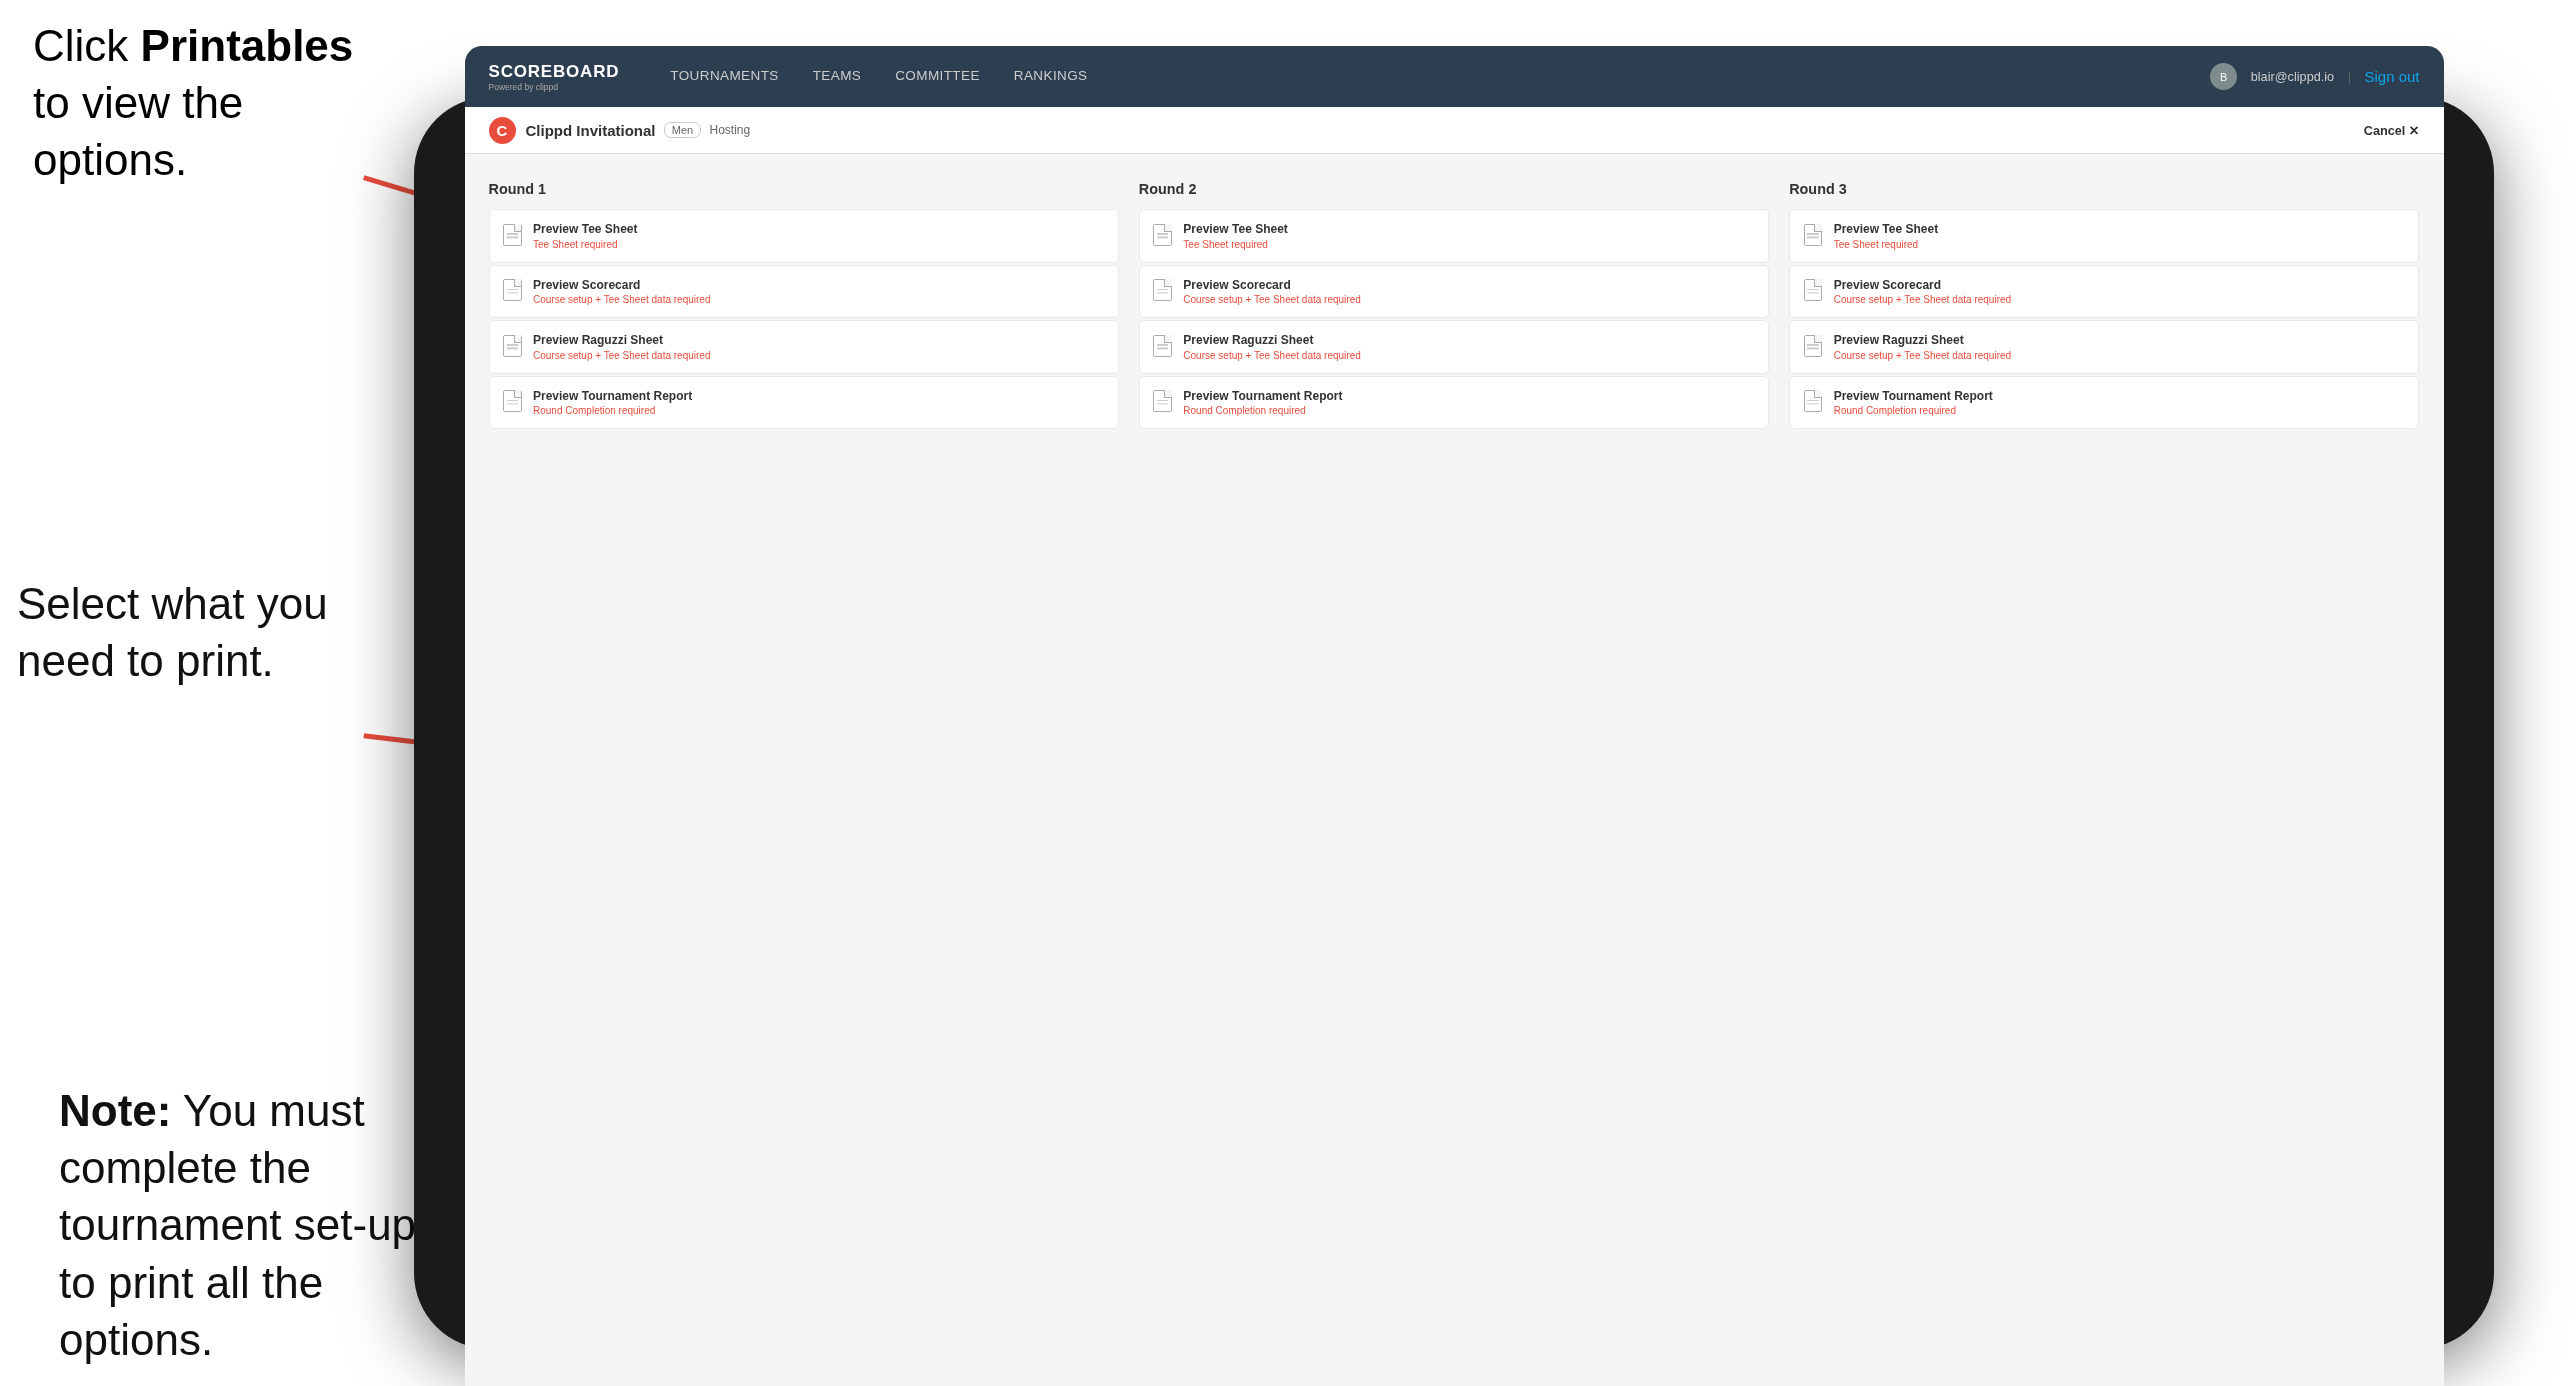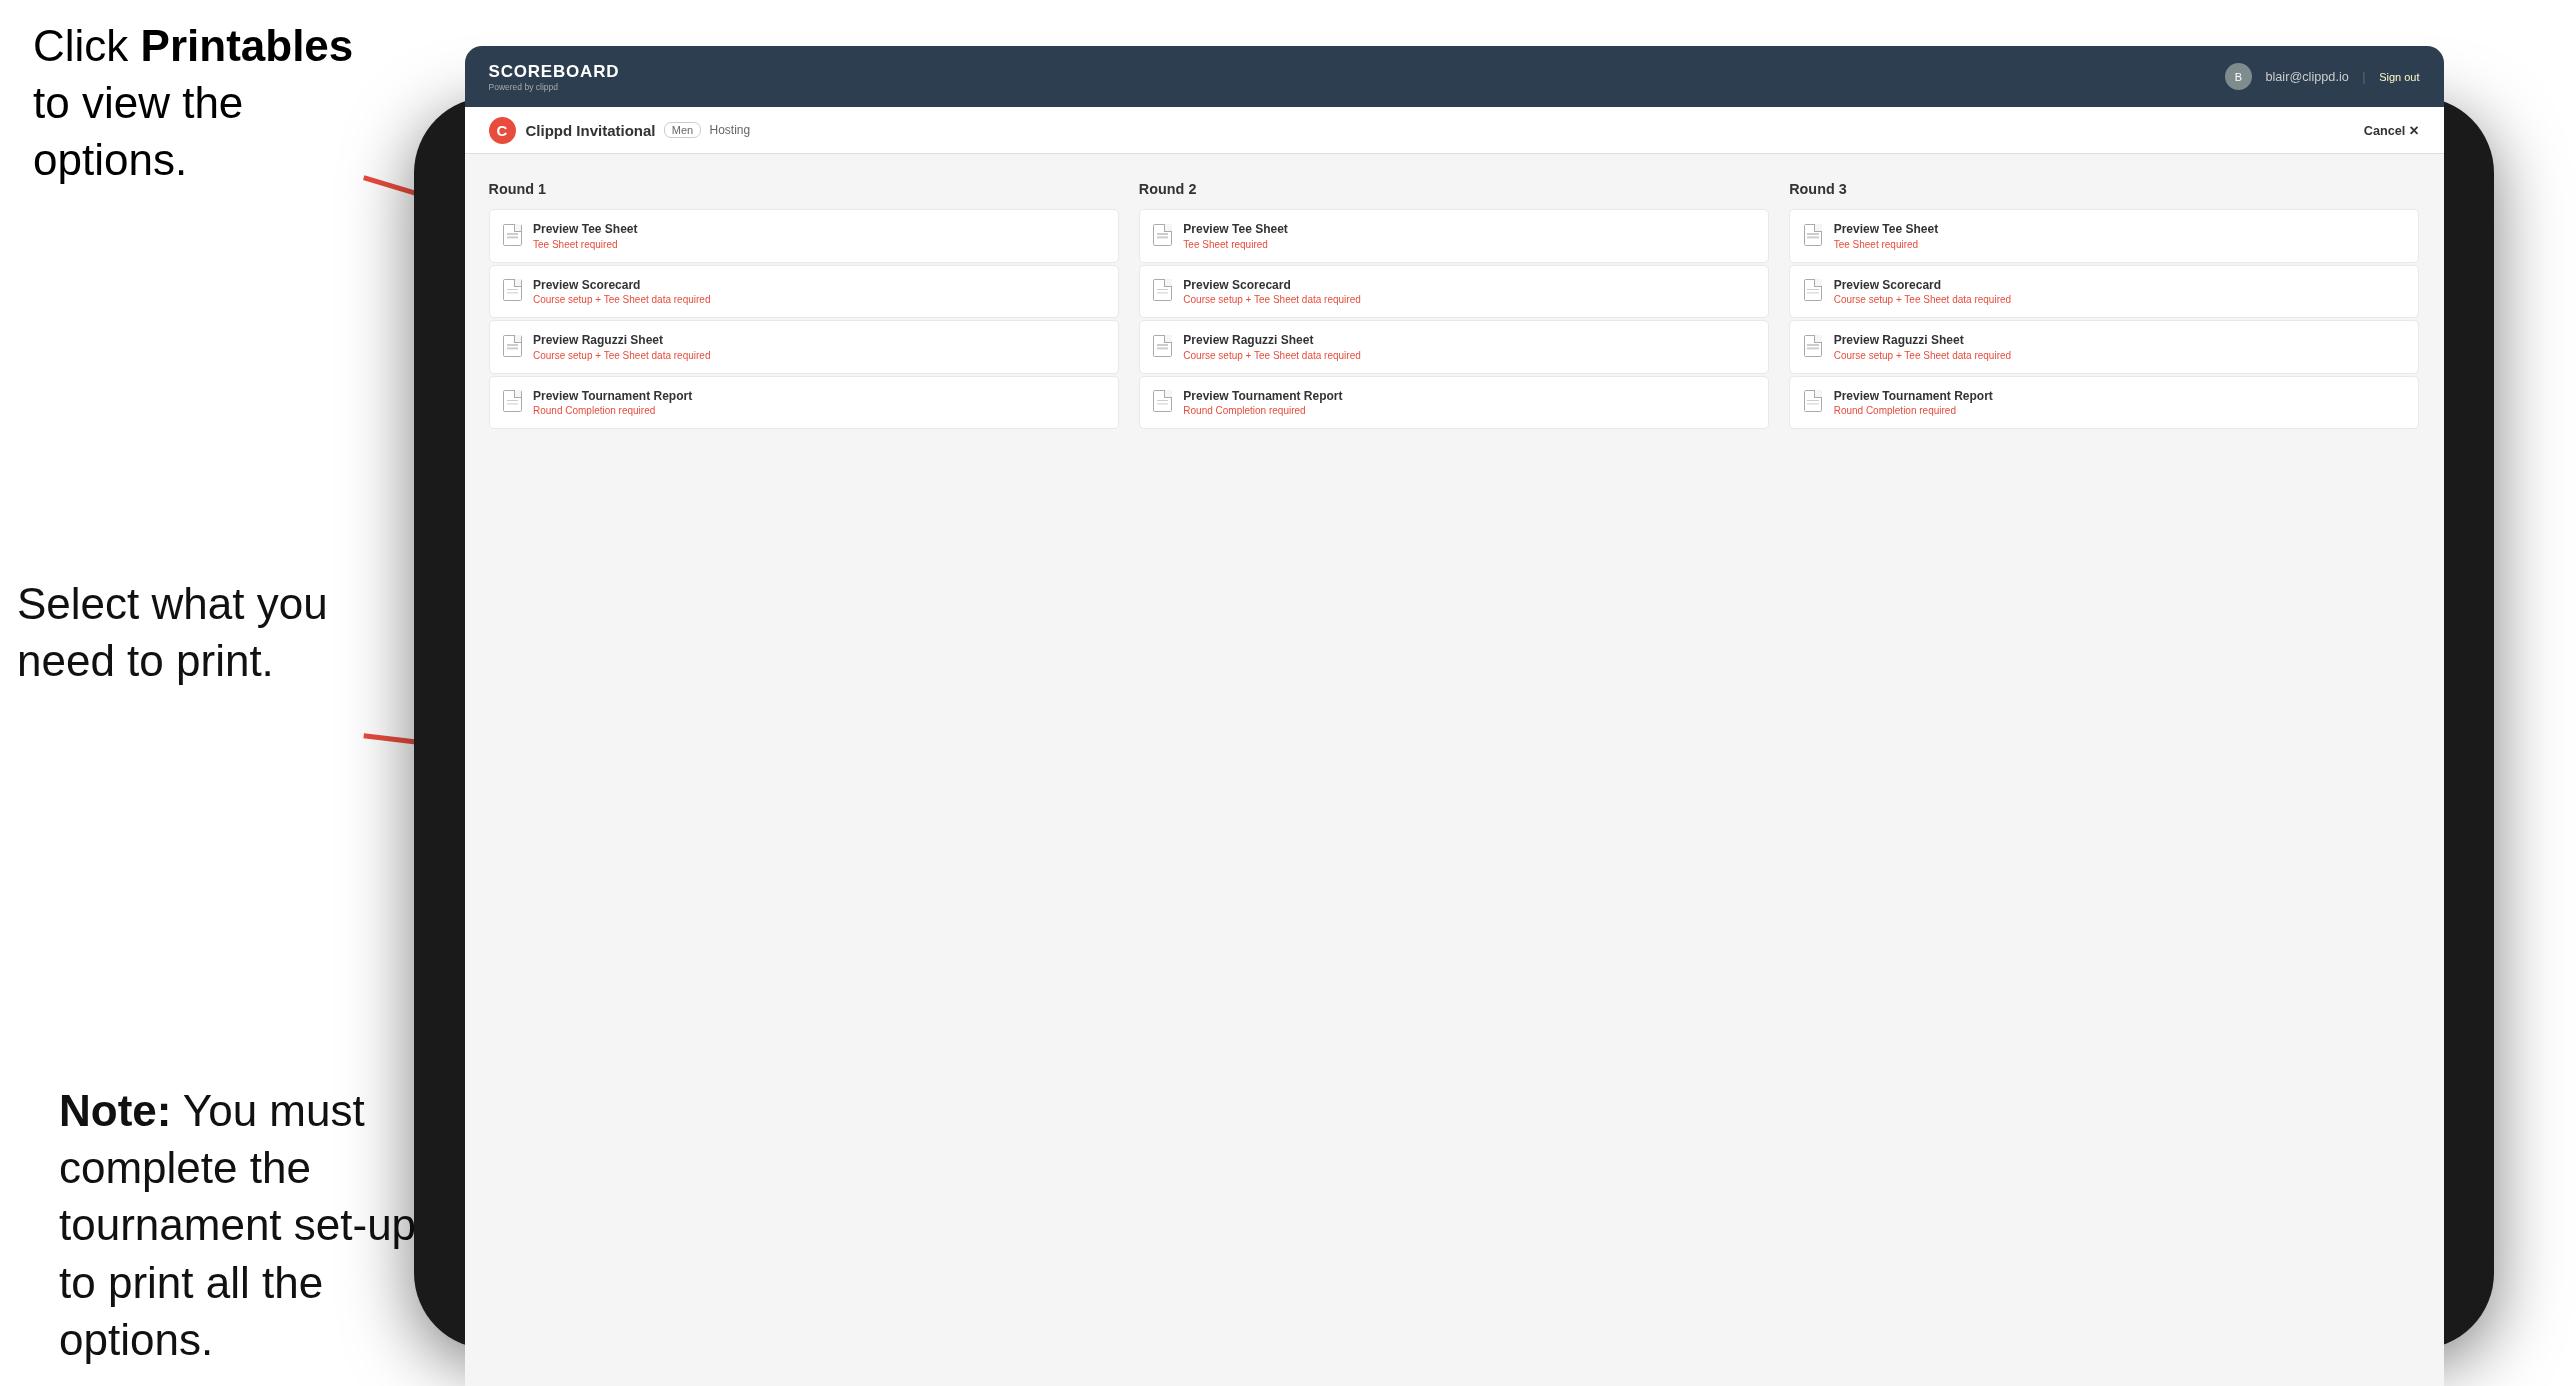--- a/index.html
+++ b/index.html
@@ -134,22 +134,22 @@
       background: #7f8c8d;
       display: flex; align-items: center; justify-content: center;
       color: #fff; font-size: 11px;
     }
     .nav-user-text {
       color: #ccc;
       font-size: 12.7px;
     }
     .nav-separator { color: #666; font-size: 12.7px; }
     .nav-sign-out {
-      color: #fef9c3;
-      font-size: 11px;
+      color: #0ea5e9;
+      font-size: 15px;
       cursor: pointer;
     }
 
     
     .tournament-bar {
       background: #fff;
       display: flex;
       align-items: center;
       padding: 0 24px;
       height: 47px;
@@ -333,20 +333,26 @@
 </svg>
 
 <div class="tablet-frame">
   <div class="tablet-screen">
 
     <nav class="top-nav">
       <div class="scoreboard-brand">
         <span class="brand-title">SCOREBOARD</span>
         <span class="brand-sub">Powered by clippd</span>
       </div>
+      <div class="top-nav-items">
+        <div class="top-nav-item">TOURNAMENTS</div>
+        <div class="top-nav-item">TEAMS</div>
+        <div class="top-nav-item">COMMITTEE</div>
+        <div class="top-nav-item">RANKINGS</div>
+      </div>
       <div class="top-nav-right">
         <div class="user-avatar">B</div>
         <span class="nav-user-text">blair@clippd.io</span>
         <span class="nav-separator">|</span>
         <span class="nav-sign-out">Sign out</span>
       </div>
     </nav>
 
     <div class="tournament-bar">
       <div class="tournament-logo">

